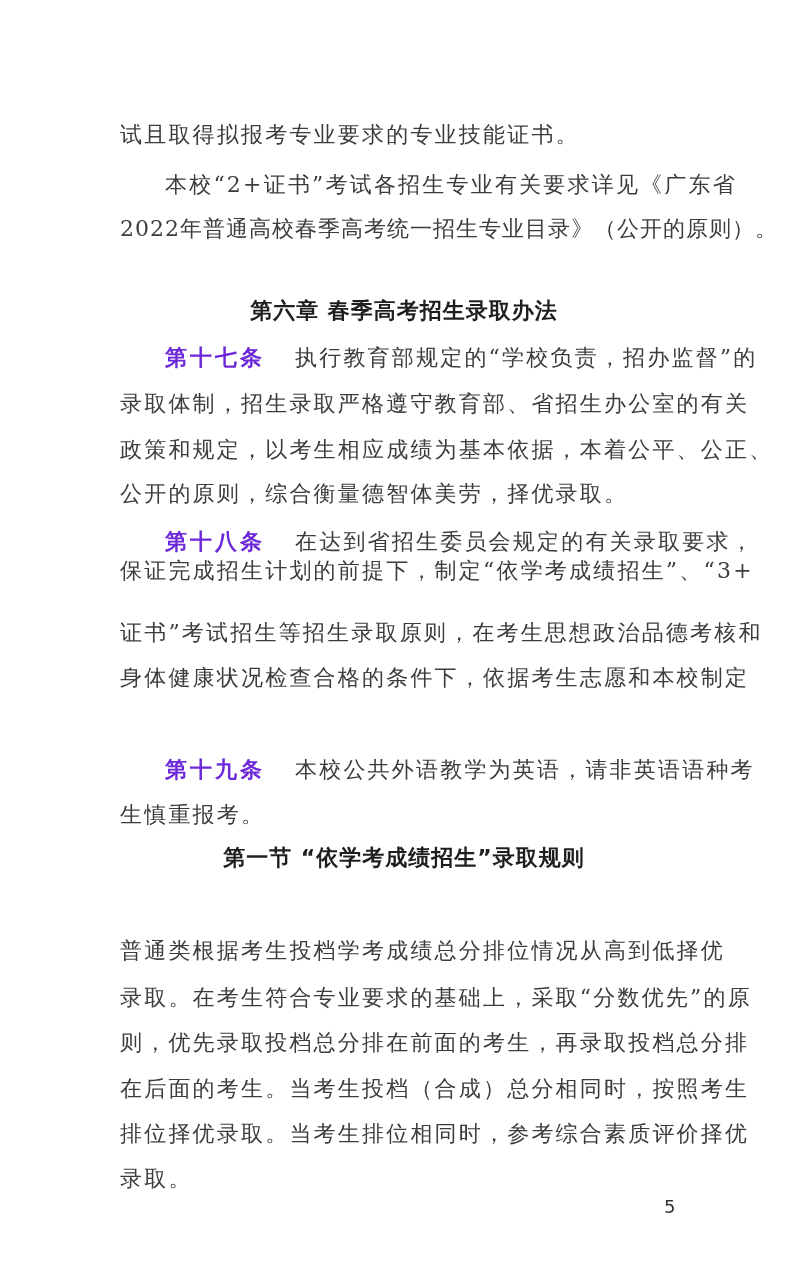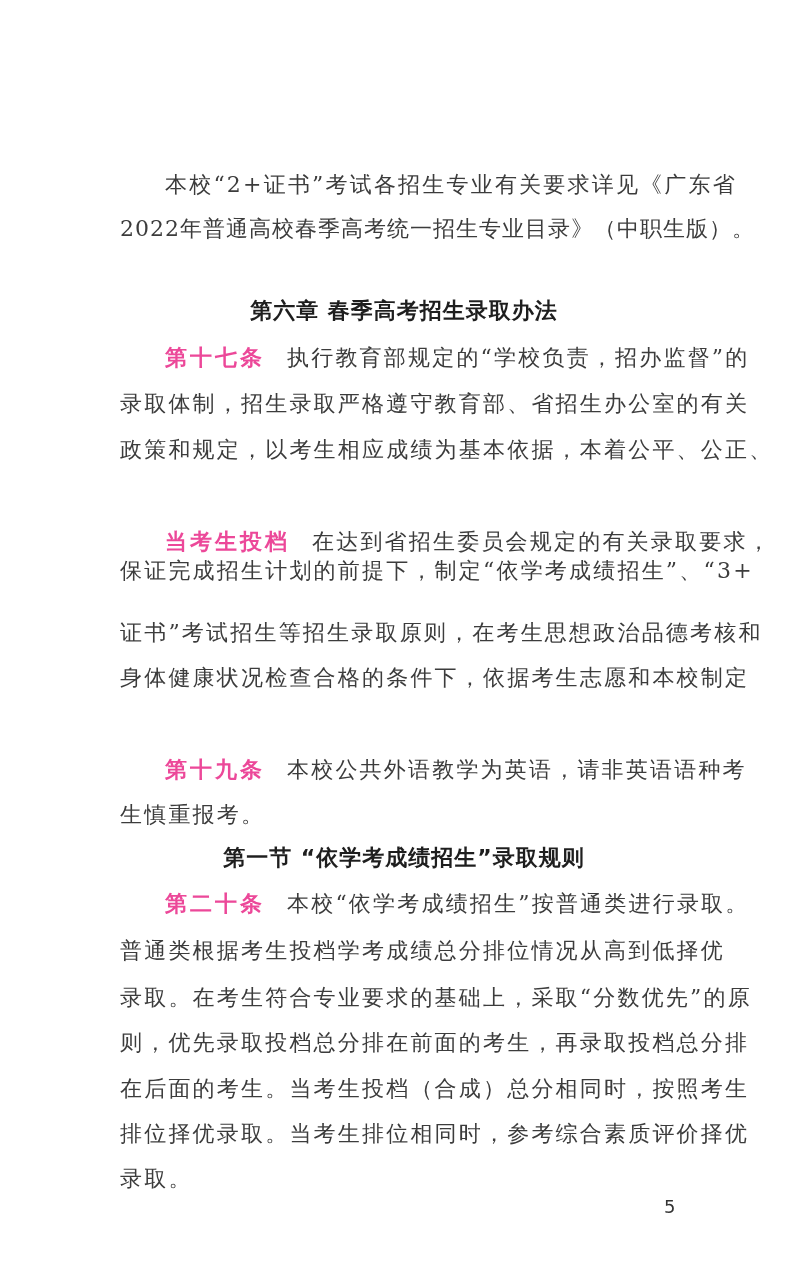--- a/index.html
+++ b/index.html
@@ -42,68 +42,67 @@
       font-size: 22px;
       line-height: 30px;
       height: 30px;
       font-weight: bold;
       color: #1e1e1e;
       font-family: "DejaVu Sans", "Liberation Sans", sans-serif;
       letter-spacing: 1px;
     }
     .article-no {
       font-weight: bold;
-      color: #ec4899;
+      color: #6d28d9;
       font-family: "DejaVu Sans", "Liberation Sans", sans-serif;
       letter-spacing: 3px;
-      margin-right: 22px;
+      margin-right: 30px;
     }
     .page-number {
       position: absolute;
       left: 664px;
       top: 1196px;
       font-size: 18px;
       font-family: "DejaVu Sans", "Liberation Sans", sans-serif;
       color: #333;
     }
   </style>
 </head>
 <body>
 
 <div class="page">
 
+  <div class="line" style="top:120px;">试且取得拟报考专业要求的专业技能证书。</div>
 
   <div class="line indent" style="top:170px;">本校“2+证书”考试各招生专业有关要求详见《广东省</div>
-  <div class="line" style="top:214px; letter-spacing:1px;">2022年普通高校春季高考统一招生专业目录》（中职生版）。</div>
+  <div class="line" style="top:214px; letter-spacing:1px;">2022年普通高校春季高考统一招生专业目录》（公开的原则）。</div>
 
   <div class="heading" style="top:296px;">第六章  春季高考招生录取办法</div>
 
   <div class="line indent" style="top:343px;">
     <span class="article-no">第十七条</span><span>执行教育部规定的“学校负责，招办监督”的</span>
   </div>
   <div class="line" style="top:389px;">录取体制，招生录取严格遵守教育部、省招生办公室的有关</div>
   <div class="line" style="top:435px;">政策和规定，以考生相应成绩为基本依据，本着公平、公正、</div>
+  <div class="line" style="top:479px;">公开的原则，综合衡量德智体美劳，择优录取。</div>
 
   <div class="line indent" style="top:527px;">
-    <span class="article-no">当考生投档</span><span>在达到省招生委员会规定的有关录取要求，</span>
+    <span class="article-no">第十八条</span><span>在达到省招生委员会规定的有关录取要求，</span>
   </div>
   <div class="line" style="top:556px;">保证完成招生计划的前提下，制定“依学考成绩招生”、“3+</div>
   <div class="line" style="top:618px;">证书”考试招生等招生录取原则，在考生思想政治品德考核和</div>
   <div class="line" style="top:663px;">身体健康状况检查合格的条件下，依据考生志愿和本校制定</div>
 
   <div class="line indent" style="top:755px;">
     <span class="article-no">第十九条</span><span>本校公共外语教学为英语，请非英语语种考</span>
   </div>
   <div class="line" style="top:800px;">生慎重报考。</div>
 
   <div class="heading" style="top:843px;">第一节 “依学考成绩招生”录取规则</div>
 
-  <div class="line indent" style="top:889px;">
-    <span class="article-no">第二十条</span><span>本校“依学考成绩招生”按普通类进行录取。</span>
-  </div>
   <div class="line" style="top:936px;">普通类根据考生投档学考成绩总分排位情况从高到低择优</div>
   <div class="line" style="top:983px;">录取。在考生符合专业要求的基础上，采取“分数优先”的原</div>
   <div class="line" style="top:1028px;">则，优先录取投档总分排在前面的考生，再录取投档总分排</div>
   <div class="line" style="top:1074px;">在后面的考生。当考生投档（合成）总分相同时，按照考生</div>
   <div class="line" style="top:1119px;">排位择优录取。当考生排位相同时，参考综合素质评价择优</div>
   <div class="line" style="top:1164px;">录取。</div>
 
   <div class="page-number">5</div>
 </div>
 

